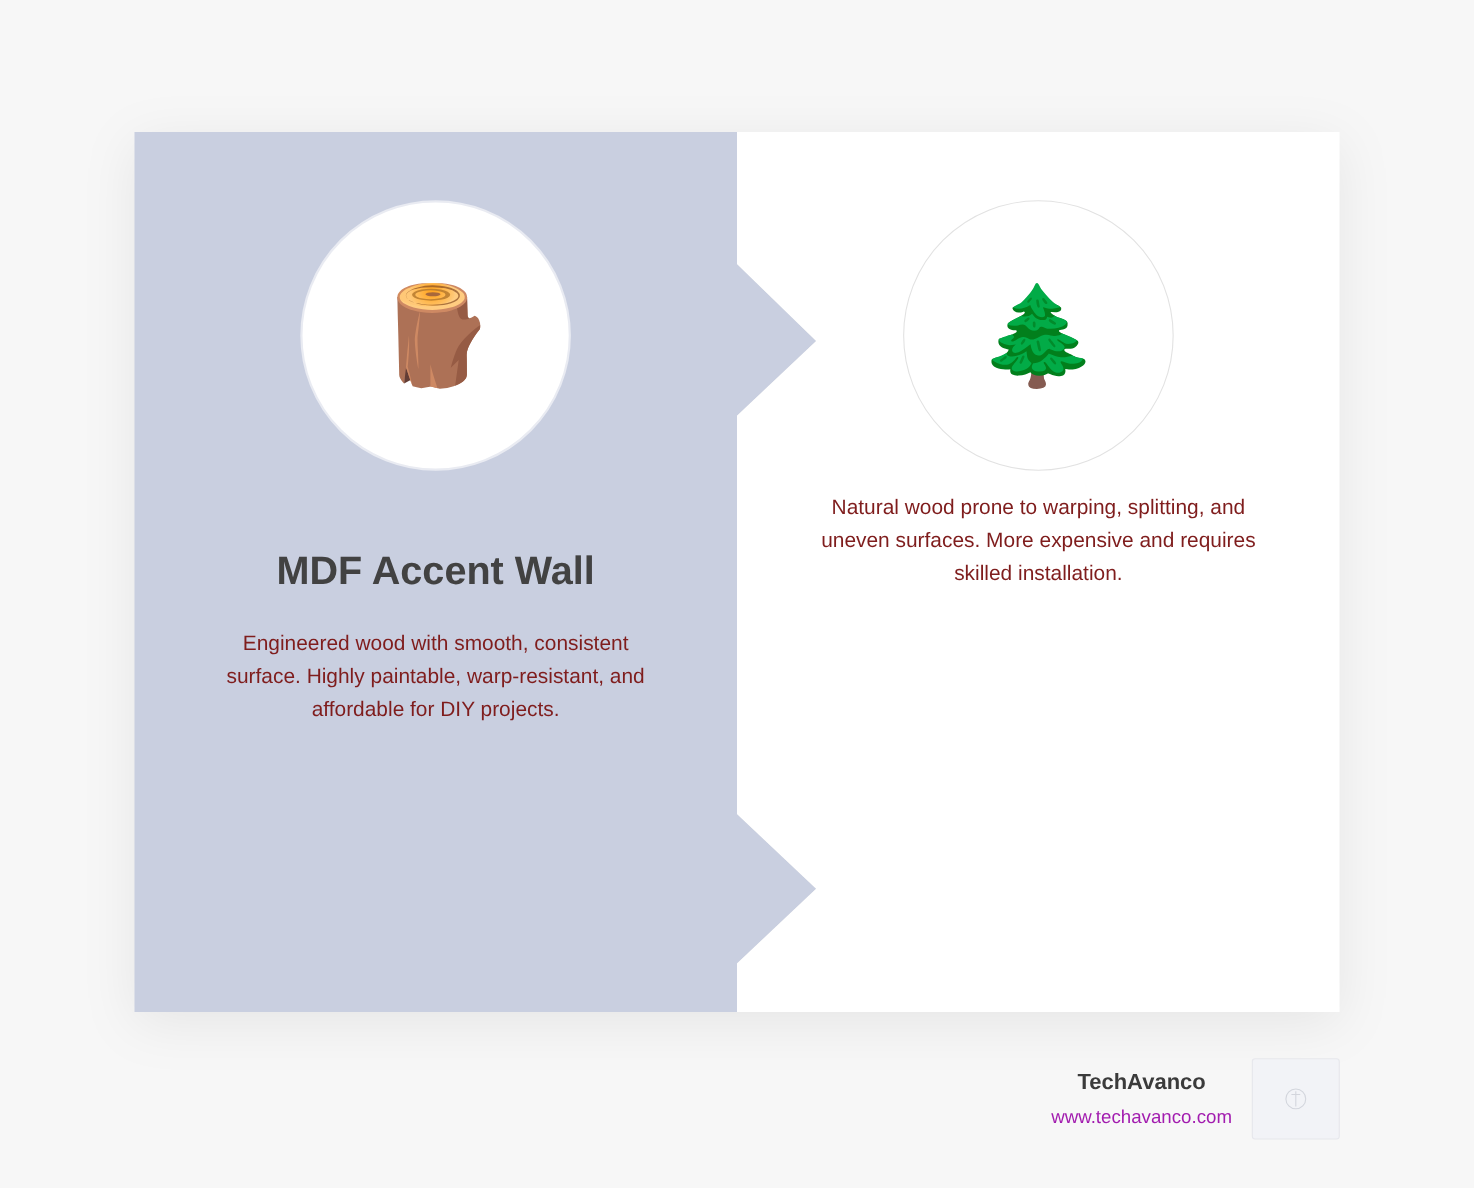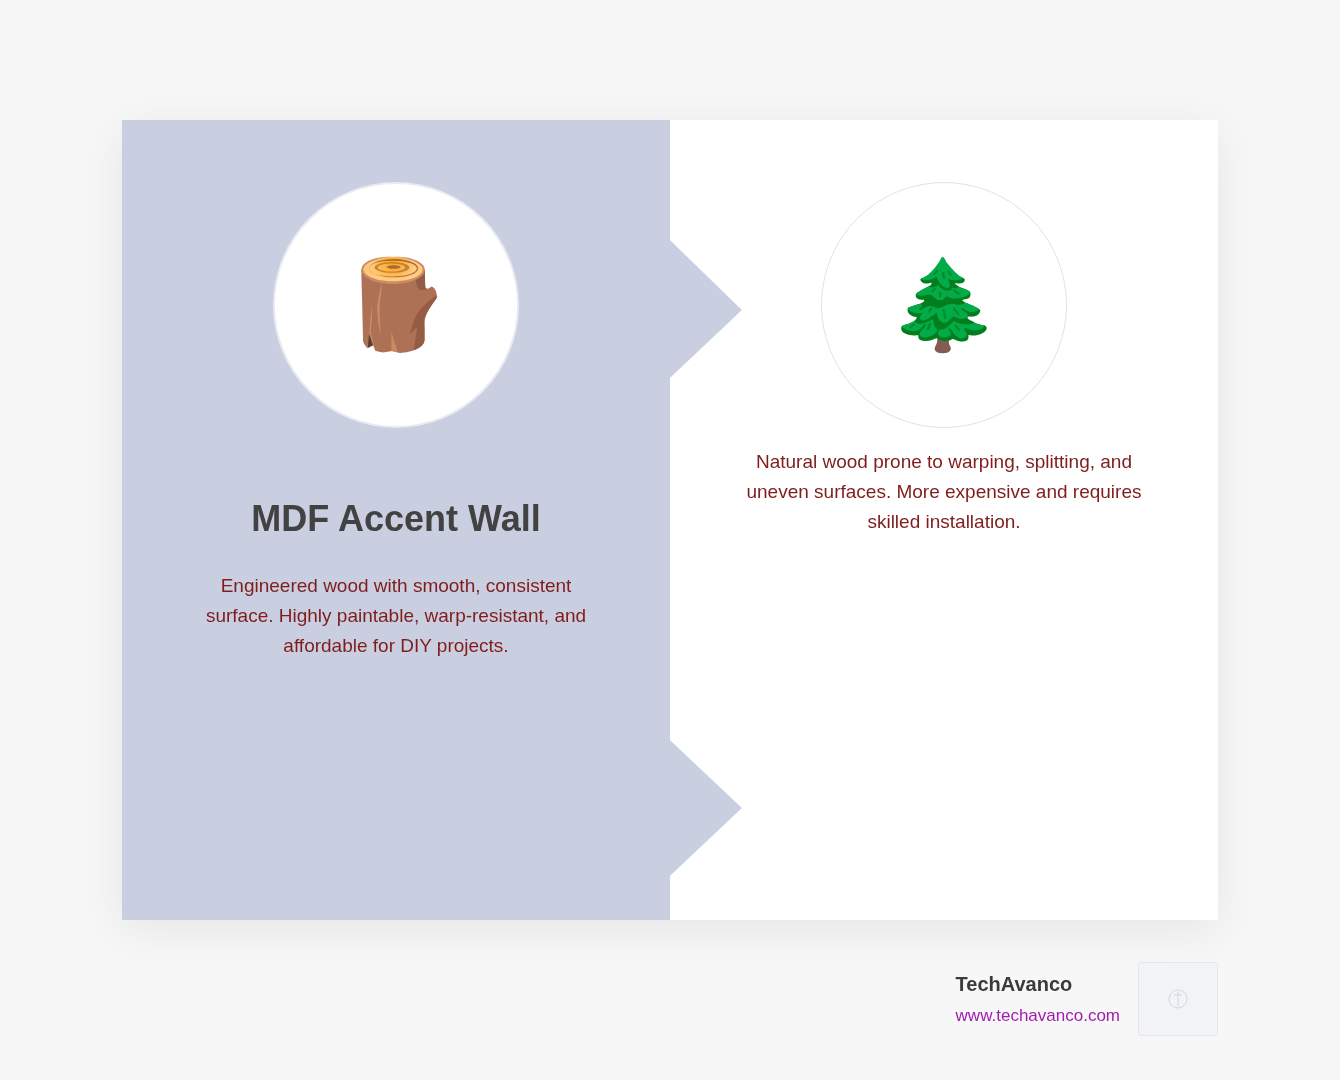--- a/index.html
+++ b/index.html
@@ -160,21 +160,21 @@
     right: 122px;
     top: 962px;
     display: flex;
     align-items: center;
     gap: 18px;
   }
 
   .footer-text {
     display: flex;
     flex-direction: column;
-    align-items: flex-start;
+    align-items: center;
   }
 
   .brand-name {
     font-size: 20px;
     font-weight: bold;
     color: #3b3b3b;
     line-height: 1.5;
   }
 
   .brand-url {

